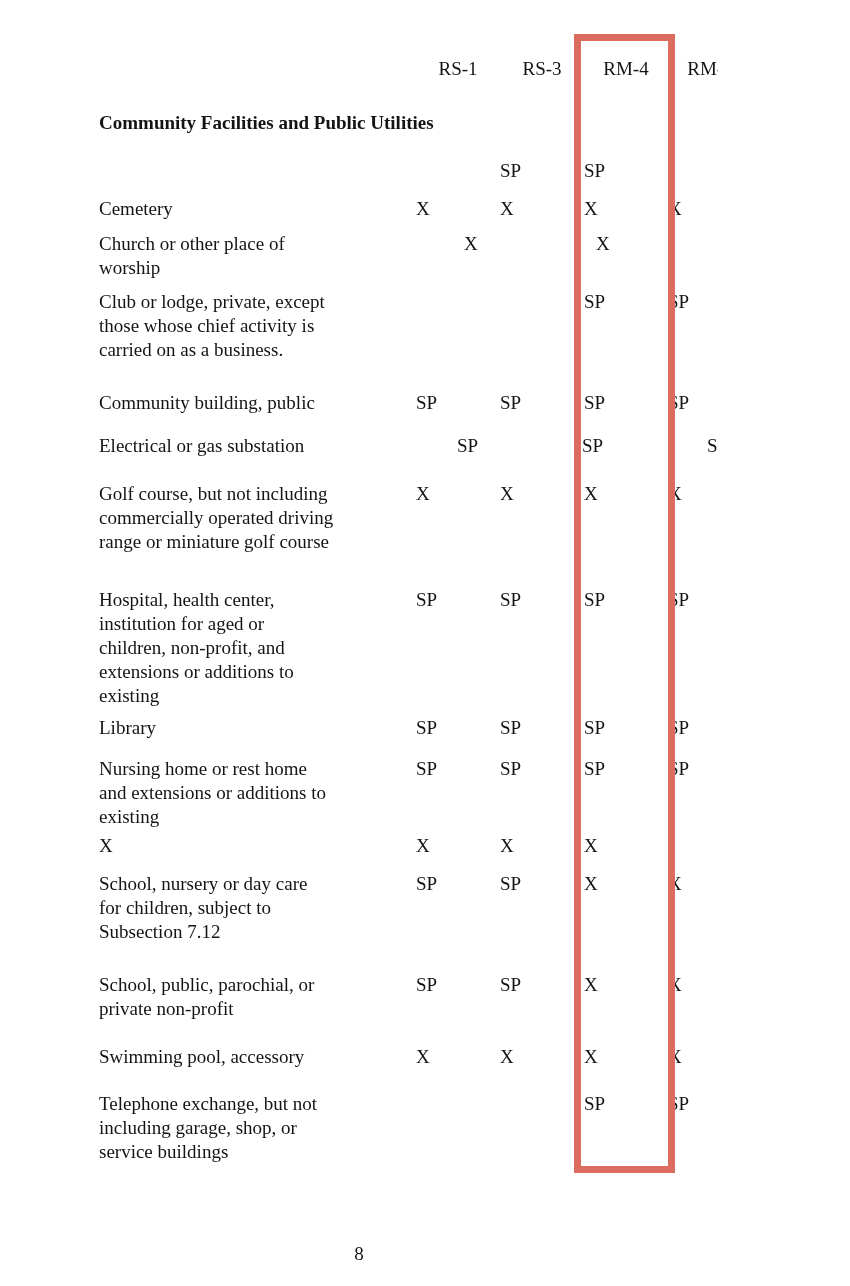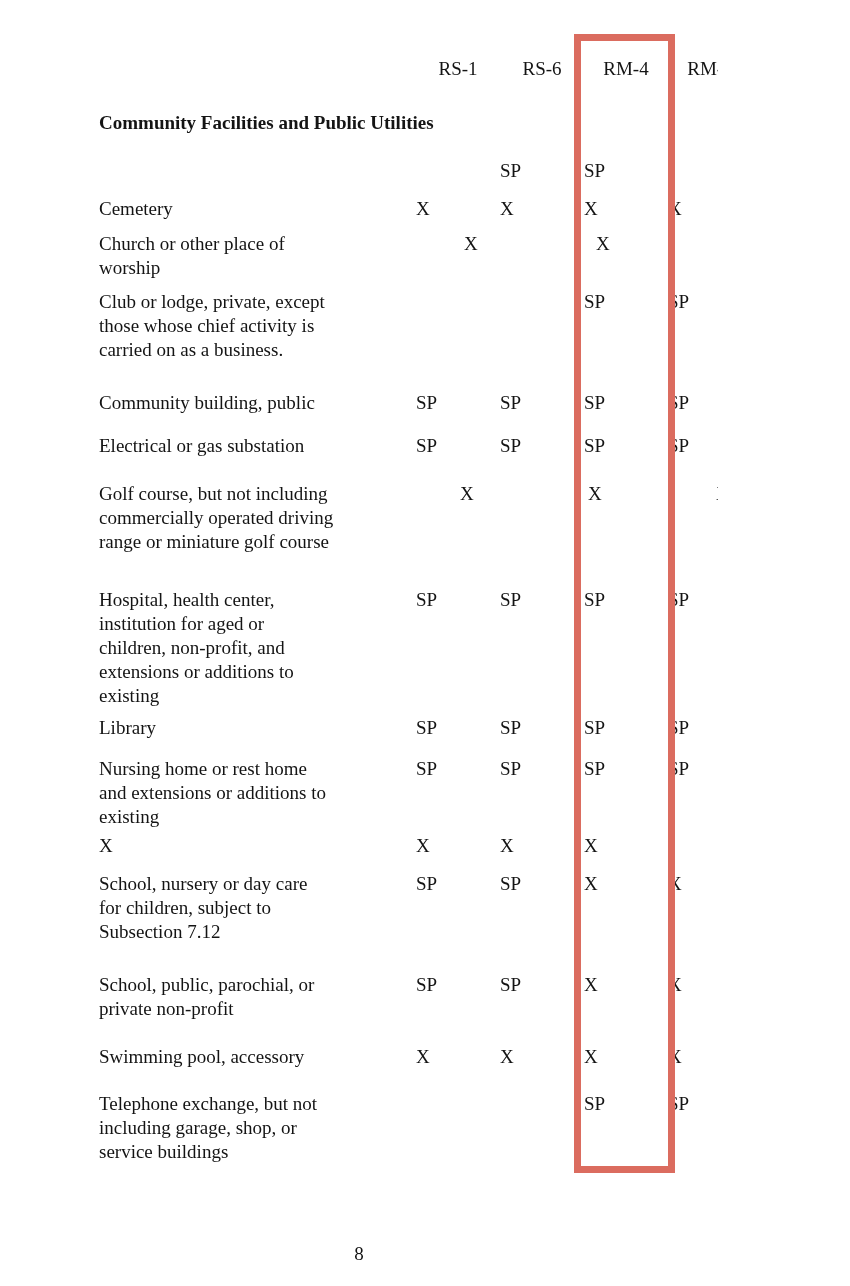--- a/index.html
+++ b/index.html
@@ -89,21 +89,21 @@
 <div class="page">
 
   <div class="highlight-box" style="border-color: rgb(219, 108, 95);"></div>
 
   <div class="content">
 
     <div class="grid-row" id="header-row">
       <div class="use"></div>
 
     <div class="header-cell">RS-1</div>
-        <div class="header-cell">RS-6</div>
+        <div class="header-cell">RS-3</div>
         <div class="header-cell">RM-4</div>
         <div class="header-cell">RM-2</div>
       </div>
 
     <h2 class="section-title">Community Facilities and Public Utilities</h2>
 
     <div id="rows">
 
     <div class="grid-row" style="margin-top: 24px;">
           <div class="cell"></div>
@@ -135,28 +135,28 @@
           <div class="cell">SP</div>
           <div class="cell">SP</div>
         </div>
         <div class="grid-row" style="margin-top: 29px;">
           <div class="use">Community building, public</div>
           <div class="cell">SP</div>
           <div class="cell">SP</div>
           <div class="cell">SP</div>
           <div class="cell">SP</div>
         </div>
-        <div class="grid-row" style="margin-top: 19px;">
+        <div class="grid-row" style="margin-top: 19px; gap: 41px;">
           <div class="use">Electrical or gas substation</div>
           <div class="cell">SP</div>
           <div class="cell">SP</div>
           <div class="cell">SP</div>
           <div class="cell">SP</div>
         </div>
-        <div class="grid-row" style="margin-top: 24px; gap: 44px;">
+        <div class="grid-row" style="margin-top: 24px;">
           <div class="use">Golf course, but not including
 commercially operated driving
 range or miniature golf course</div>
           <div class="cell">X</div>
           <div class="cell">X</div>
           <div class="cell">X</div>
           <div class="cell">X</div>
         </div>
         <div class="grid-row" style="margin-top: 34px;">
           <div class="use">Hospital, health center,

